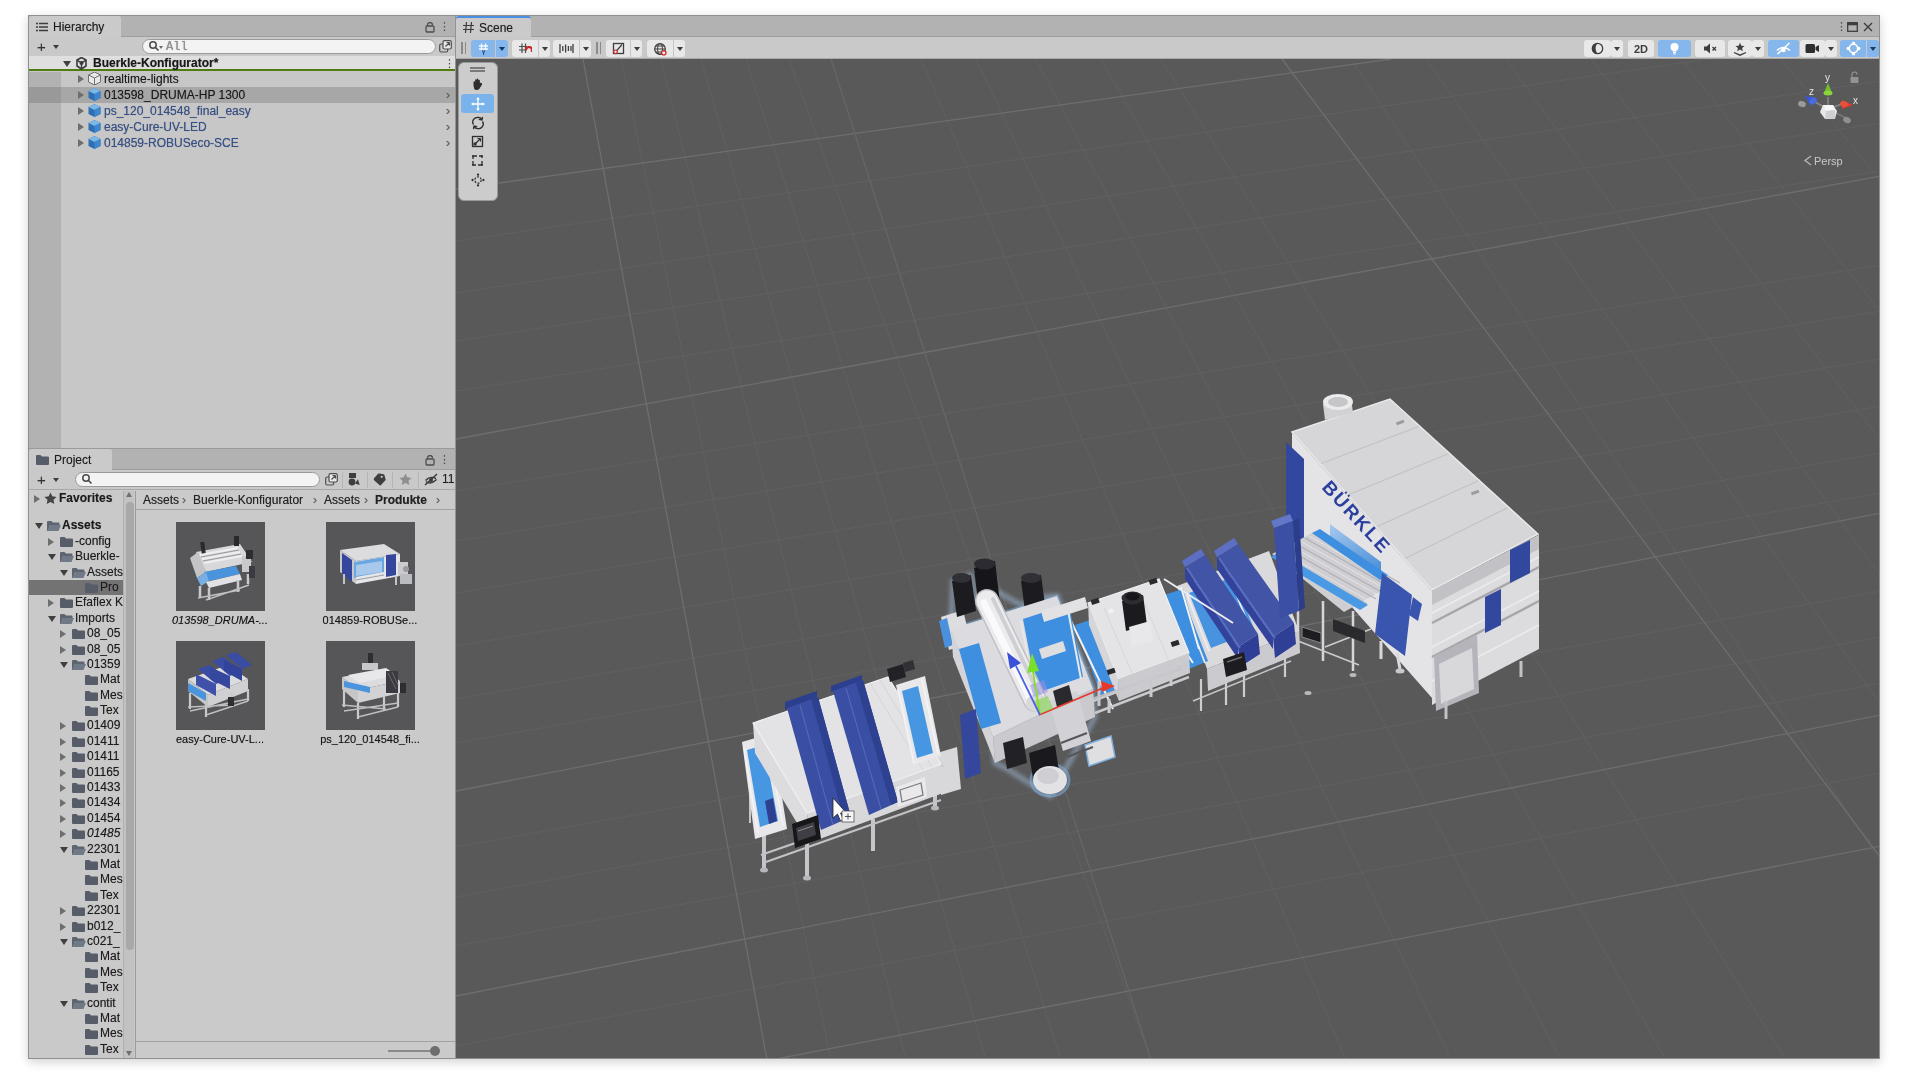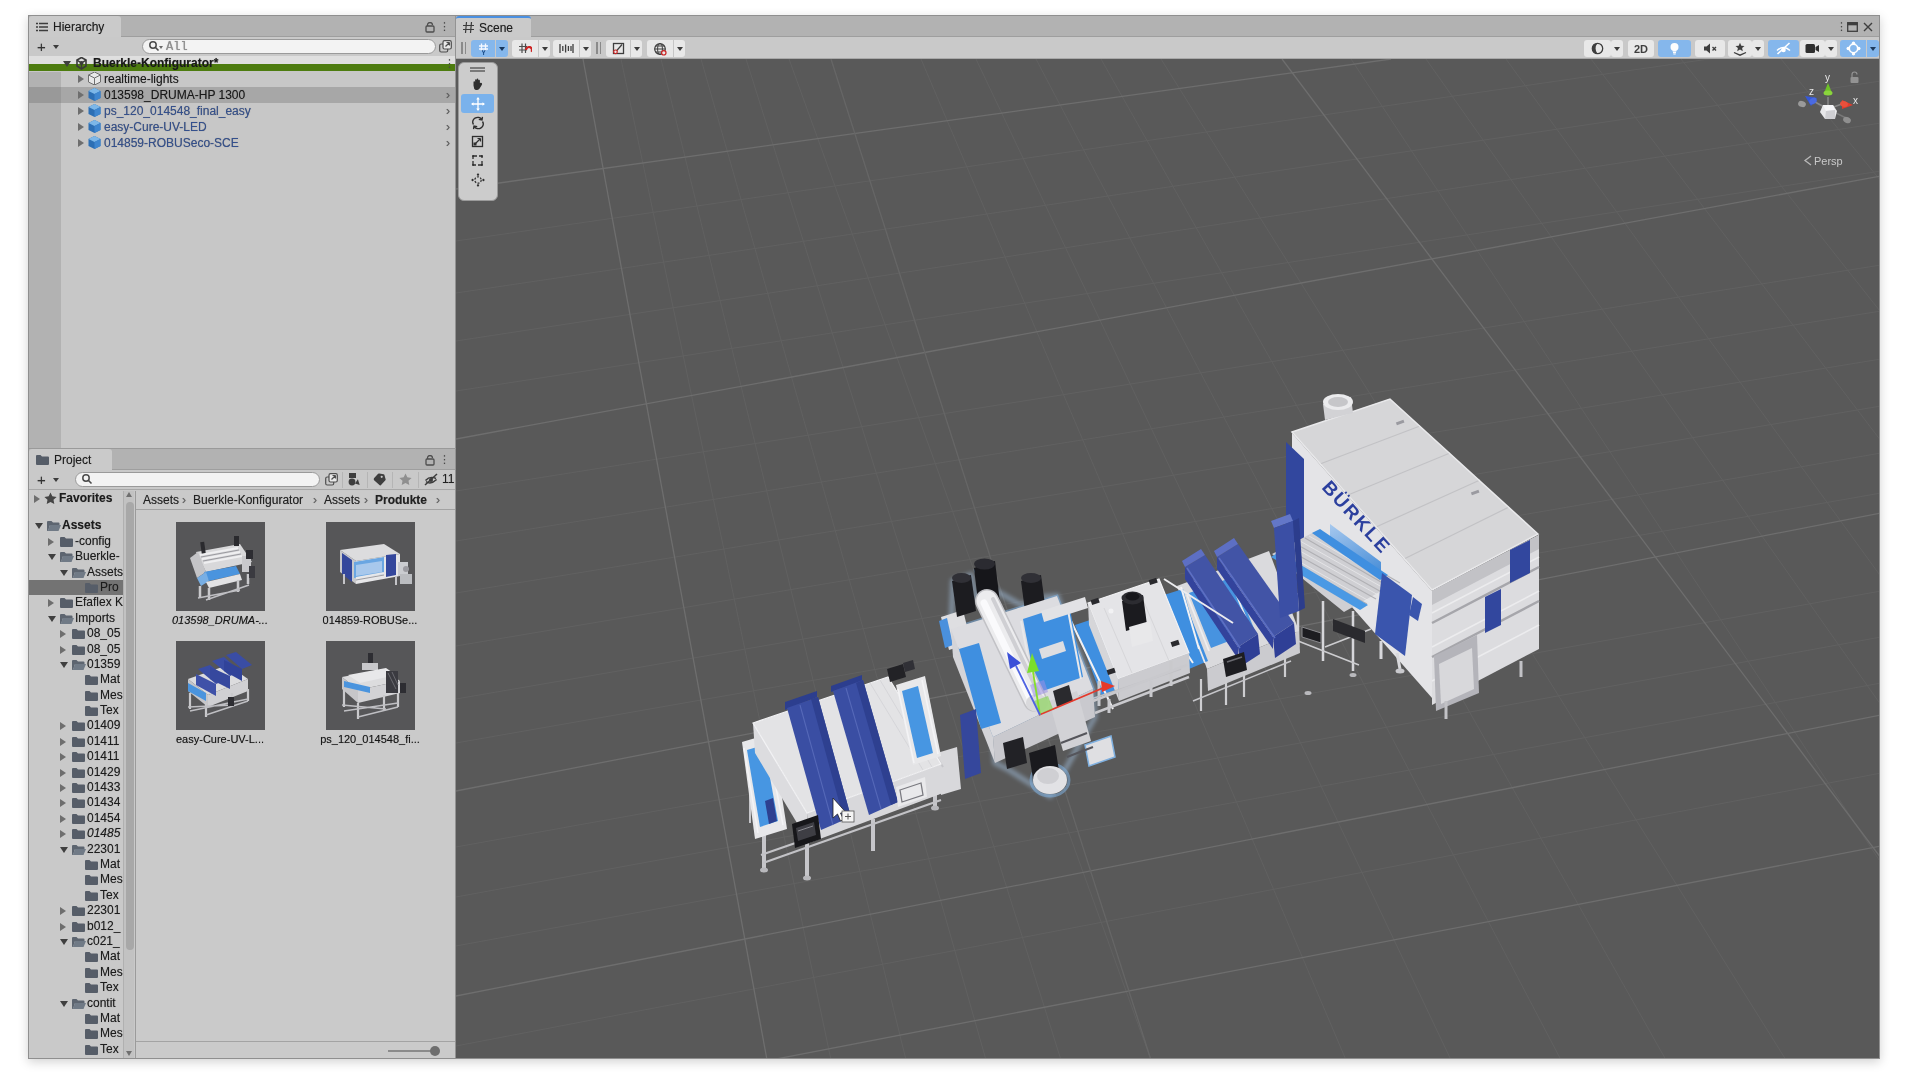--- a/index.html
+++ b/index.html
@@ -118,21 +118,21 @@
         <div class="abs" style="left:16px;top:6px;width:0;height:0;border-left:2.5px solid transparent;border-right:2.5px solid transparent;border-top:3.5px solid #6a6a6a;"></div>
       <div class="abs" style="left:23px;top:0px;font-size:12px;color:#909090;">All</div>
       </div>
       <svg class="ic abs" width="13" height="13" viewBox="0 0 13 13" style="left:410px;top:3px">
             <use href="#extw"></use>
           </svg>
     </div>
     <div class="tree">
       <div class="gutter"></div>
 
-      <div class="hrow" style="background:#dfdfdf;border-bottom:7px solid #4d7c0f;height:15px;line-height:15px;">
+      <div class="hrow" style="background:#dfdfdf;border-bottom:2px solid #4d7c0f;height:15px;line-height:15px;">
         <svg class="ic abs" style="left:34px;top:5px" width="8" height="6" viewBox="0 0 8 6">
               <use href="#tri-d"></use>
             </svg>
         <svg class="ic abs" style="left:46px;top:1px" width="13" height="13" viewBox="0 0 13 13">
               <use href="#scn-ic"></use>
             </svg>
         <div class="lbl txt" style="left:64px;font-weight:bold;">Buerkle-Konfigurator*</div>
         <div class="kebab txt" style="right:8px;top:2px;">⋮</div>
       </div>
       <div class="hrow txt">
@@ -375,21 +375,21 @@
               </svg>
               <span class="abs txt" style="left:58px;">01411</span>
             </div>
 <div class="prow" style="">
               <svg class="ic abs" style="left:31px;top:4px" width="6" height="8" viewBox="0 0 6 8">
                 <use href="#tri-r"></use>
               </svg>
               <svg class="ic abs" style="left:43px;top:2px" width="13" height="12" viewBox="0 0 13 12">
                 <use href="#fold-c"></use>
               </svg>
-              <span class="abs txt" style="left:58px;">01429</span>
+              <span class="abs txt" style="left:58px;">01165</span>
             </div>
 <div class="prow" style="">
               <svg class="ic abs" style="left:31px;top:4px" width="6" height="8" viewBox="0 0 6 8">
                 <use href="#tri-r"></use>
               </svg>
               <svg class="ic abs" style="left:43px;top:2px" width="13" height="12" viewBox="0 0 13 12">
                 <use href="#fold-c"></use>
               </svg>
               <span class="abs txt" style="left:58px;">01433</span>
             </div>

